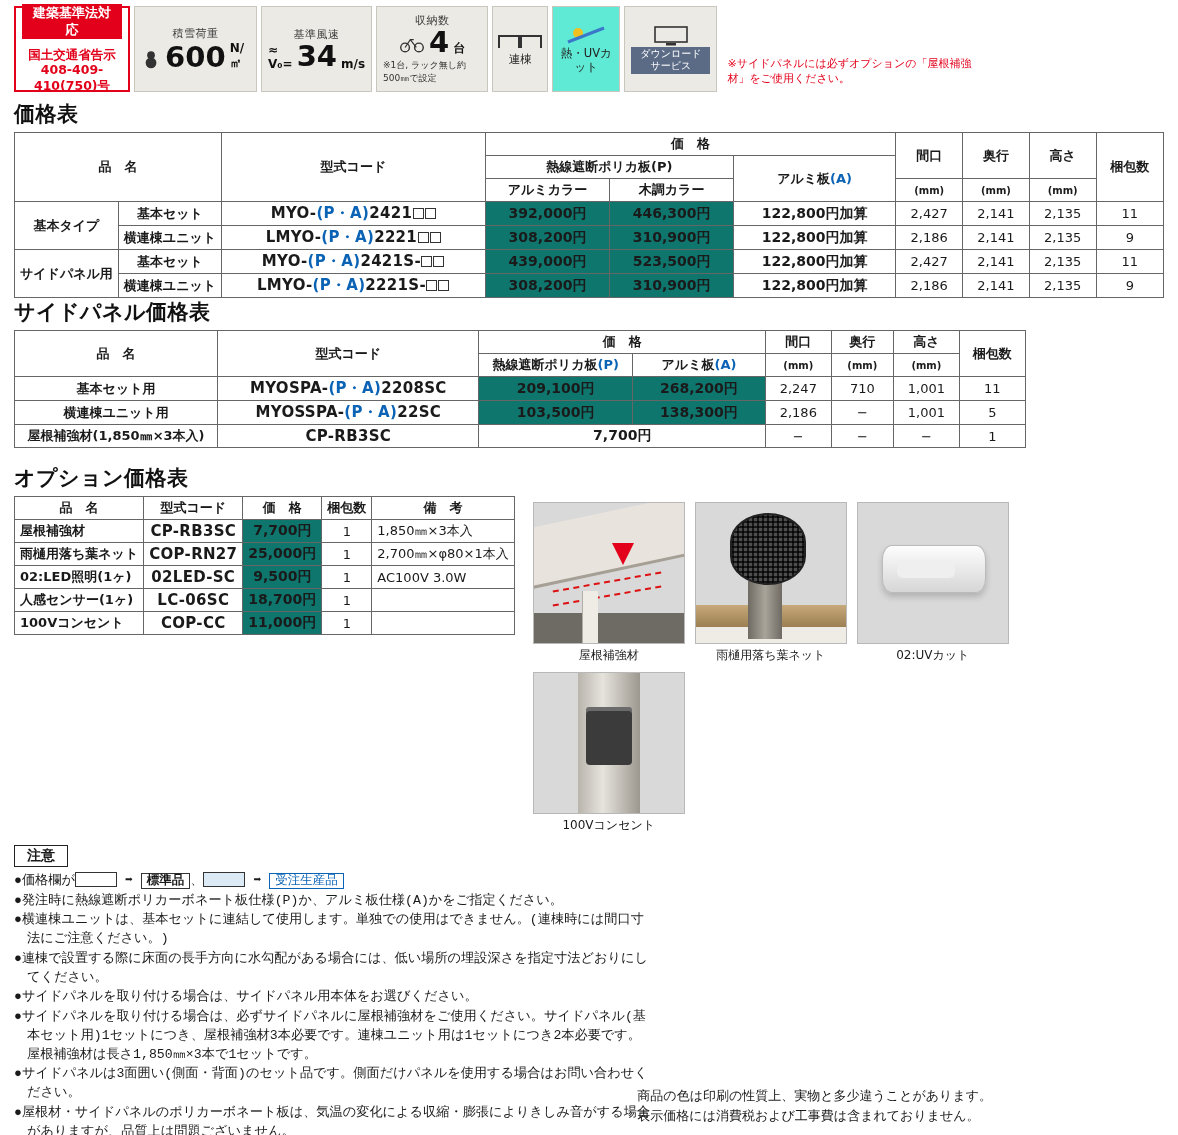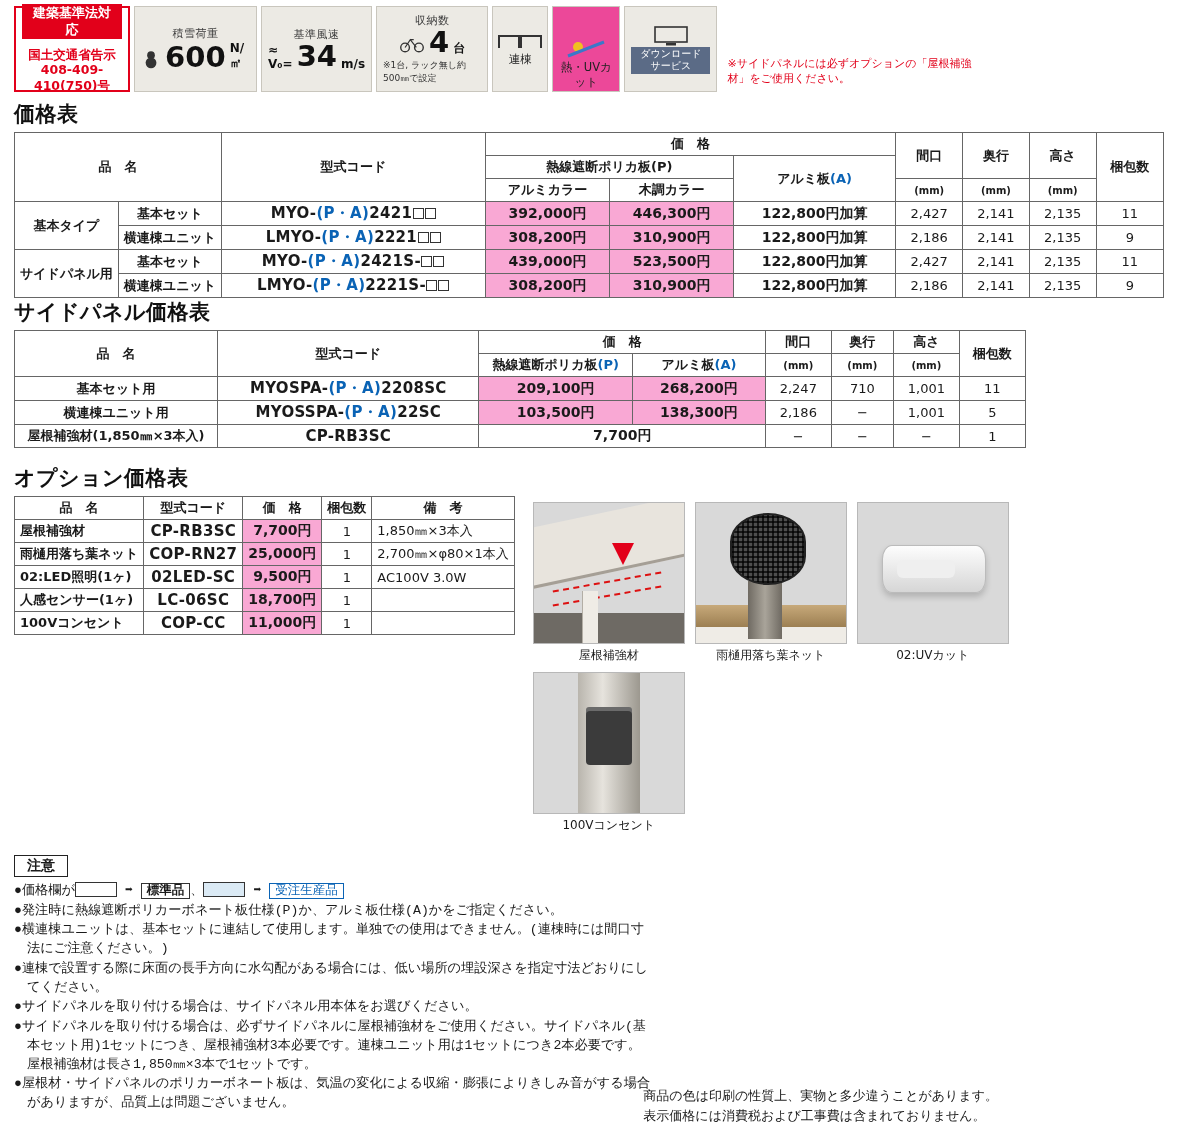--- a/index.html
+++ b/index.html
@@ -47,21 +47,21 @@
   .badge.red .b3 { font-size: 12.5px; }
   .badge-row { display: flex; align-items: flex-end; gap: 4px; }
   .badge-label { font-size: 11px; color: #3a3a3a; letter-spacing: .5px; }
   .badge-big { font-size: 29px; font-weight: bold; line-height: 1; color: #111; }
   .badge-unit { font-size: 12px; font-weight: bold; color: #111; }
   .badge-note { font-size: 9px; color: #333; margin-top: 2px; }
   .note-red { color: #e2001a; font-size: 11px; margin-left: 6px; align-self: flex-end; padding-bottom: 6px;}
   .icon-circle { width: 26px; height: 26px; }
 
   .badge.small { min-width: 56px; }
-  .badge.gray2 { background: #ec4899; justify-content: flex-end; }
+  .badge.gray2 { background: #5eead4; }
   .badge-twoline { font-size: 11.5px; line-height: 1.25; text-align: center; color:#222; }
 
   
   h2.sec {
     font-size: 21px;
     font-weight: bold;
     margin: 8px 0 4px 14px;
     color: #111;
     letter-spacing: .5px;
   }
@@ -73,21 +73,21 @@
     margin-left: 14px;
     font-size: 13px;
   }
   table.grid th, table.grid td {
     border: 1px solid #666;
     padding: 2px 5px;
     text-align: center;
     white-space: nowrap;
   }
   table.grid th { font-weight: bold; background: #fff; }
-  .cell-blue { background: #f9a8d4; }
+  .cell-blue { background: #0f766e; }
   .code { font-weight: bold; font-size: 15px; letter-spacing: .3px; }
   .blue-t { color: #0a63b5; }
   .price { font-weight: bold; font-size: 14px; }
   .sq {
     display: inline-block;
     width: 11px; height: 11px;
     border: 1px solid #333;
     vertical-align: -1px;
     margin: 0 .5px;
     background: #fff;
@@ -158,38 +158,38 @@
   .p5 .boxlip { position:absolute; left:52px; top:34px; width:46px; height:10px; background:#6b6b6b; border-radius:3px;}
 
   
   .notes { margin-left: 14px; width: 640px; }
   .tagbox {
     display: inline-block;
     border: 1.5px solid #222;
     padding: 1px 12px;
     font-weight: bold;
     font-size: 14px;
-    margin: 21px 0 4px 0;
+    margin: 11px 0 4px 0;
   }
   .note {
     font-size: 13.2px;
     line-height: 1.42;
     margin: 1px 0;
     text-indent: -13px;
     padding-left: 13px;
     font-family: Liberation Mono, monospace;
   }
   .box-w { display:inline-block; width:42px; height:15px; border:1px solid #333; background:#fff; vertical-align:-3px;}
   .box-b { display:inline-block; width:42px; height:15px; border:1px solid #333; background:#dbeaf5; vertical-align:-3px;}
   .tag-order { border:1px solid #0a63b5; color:#0a63b5; padding:0 5px; font-size:12.5px; }
   .tag-std { border:1px solid #333; padding:0 5px; font-size:12.5px; font-weight:bold;}
 
   .footnote {
     position: absolute;
-    right: 8px;
+    right: 14px;
     bottom: 10px;
     text-align: left;
     font-size: 13px;
     line-height: 1.5;
   }
 </style>
 </head>
 <body>
 
 <div class="page">
@@ -500,20 +500,21 @@
       <span class="tag-std">標準品</span><span>、</span><span class="box-b"></span>
       <span>➡</span>
       <span class="tag-order">受注生産品</span>
     </div>
 
     <div class="note">●発注時に熱線遮断ポリカーボネート板仕様(P)か、アルミ板仕様(A)かをご指定ください。</div>
     <div class="note">●横連棟ユニットは、基本セットに連結して使用します。単独での使用はできません。(連棟時には間口寸法にご注意ください。)</div>
     <div class="note">●連棟で設置する際に床面の長手方向に水勾配がある場合には、低い場所の埋設深さを指定寸法どおりにしてください。</div>
     <div class="note">●サイドパネルを取り付ける場合は、サイドパネル用本体をお選びください。</div>
     <div class="note">●サイドパネルを取り付ける場合は、必ずサイドパネルに屋根補強材をご使用ください。サイドパネル(基本セット用)1セットにつき、屋根補強材3本必要です。連棟ユニット用は1セットにつき2本必要です。屋根補強材は長さ1,850㎜×3本で1セットです。</div>
+    <div class="note">●サイドパネルは3面囲い(側面・背面)のセット品です。側面だけパネルを使用する場合はお問い合わせください。</div>
     <div class="note">●屋根材・サイドパネルのポリカーボネート板は、気温の変化による収縮・膨張によりきしみ音がする場合がありますが、品質上は問題ございません。</div>
     
 
     
     
     
     
   </div>
 
   <div class="footnote">

